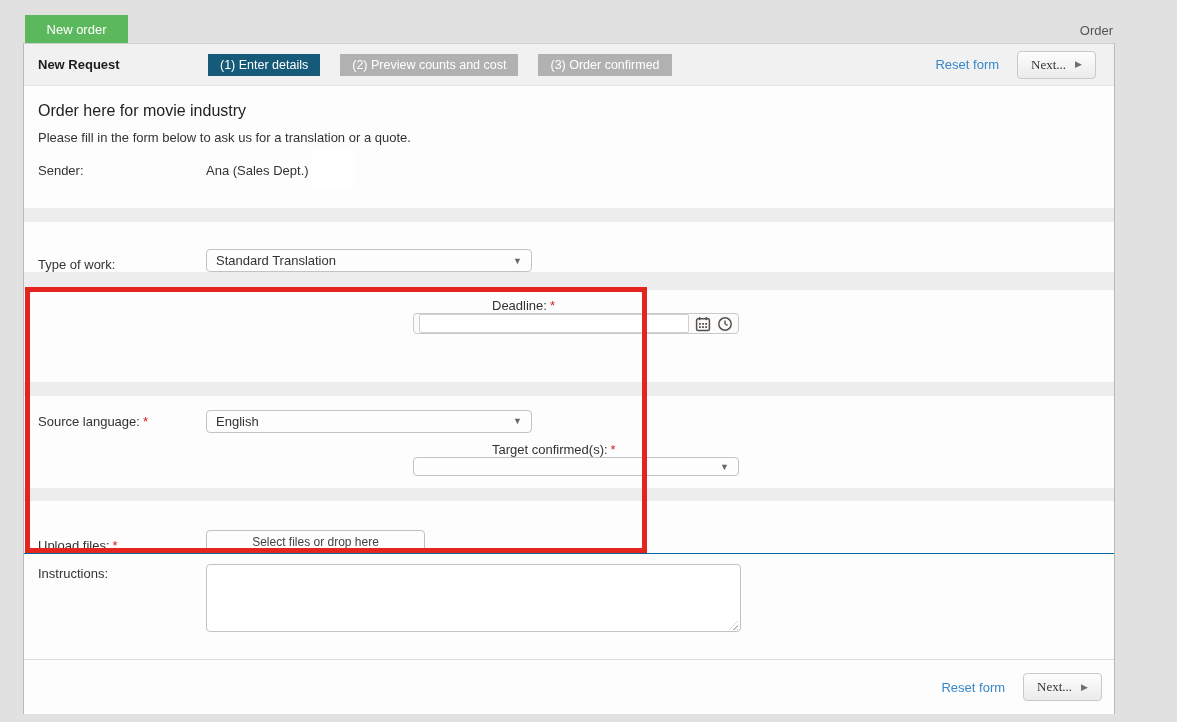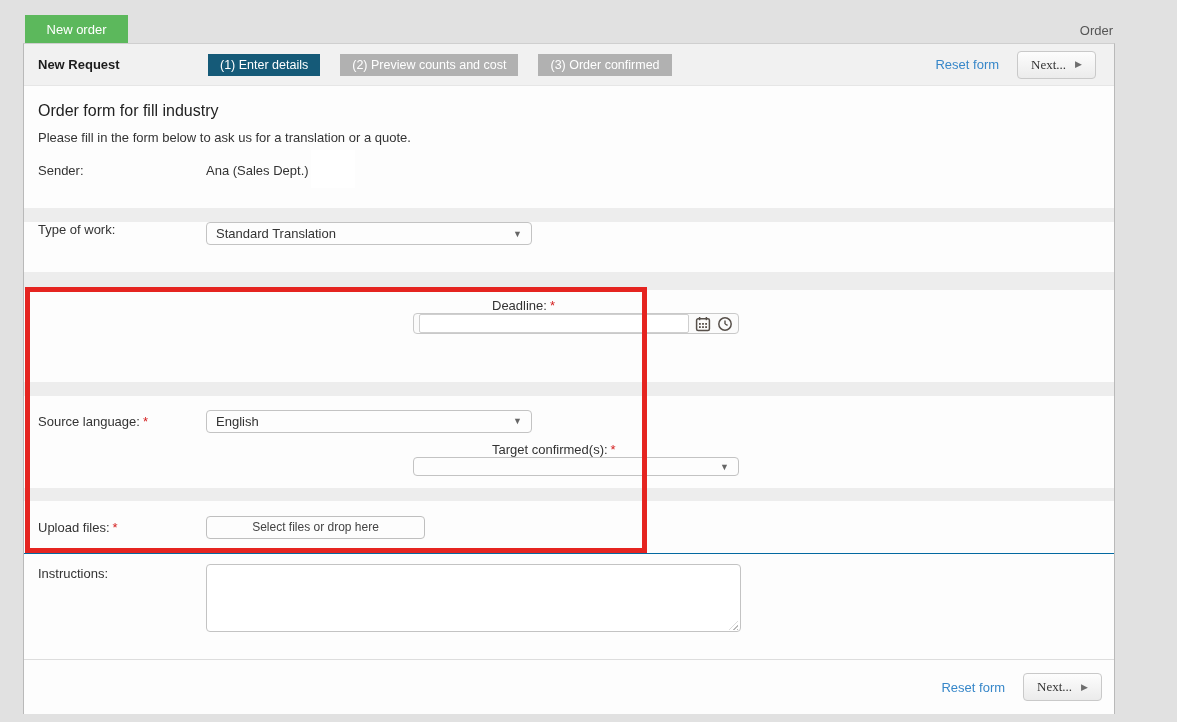--- a/index.html
+++ b/index.html
@@ -53,27 +53,27 @@
   .section { background:#fdfdfd; position:relative; }
   .strip { background:#ededed; }
   .s-intro { height:122px; padding:16px 14px 0; }
   .intro-title { font-size:16px; font-weight:normal; color:#222; margin-bottom:10px; }
   .intro-sub { font-size:13px; color:#333; margin-bottom:18px; }
   .sender-row { display:flex; font-size:13px;align-items:flex-end; }
   .sender-label { width:168px; }
   .sender-box { position:absolute; left:287px; top:64px; width:44px; height:38px; background:#ffffff; }
 
   .strip-1 { height:14px; }
-  .s-type { height:50px; display:flex; align-items:flex-start; padding-left:14px; }
+  .s-type { height:50px; display:flex; align-items:flex-end; padding-left:14px; }
   .strip-2 { height:18px; }
   .s-refdead { height:92px; padding-top:4px; }
   .strip-3 { height:14px; }
   .s-lang { height:92px; padding-top:8px; }
   .strip-4 { height:13px; }
-  .s-upload { height:52px; display:flex; align-items:center; padding-left:14px; }
+  .s-upload { height:52px; display:flex; align-items:flex-end; padding-left:14px; }
   .s-instr { height:106px; border-top:1px solid #0369a1; padding-top:10px; }
 
   .form-row { display:flex; align-items:center; padding-left:14px; }
   .row-a { height:34px; }
   .row-b { height:34px; margin-top:4px;flex-direction:column; }
   .row-label { width:168px; font-size:13px; color:#333; }
   .row-label-top { width:168px; font-size:13px; color:#333; align-self:flex-start; padding-top:2px; }
   .req { color:#d42020; margin-left:3px; }
 
   .select {
@@ -144,21 +144,21 @@
       <div class="header-right">
         <a class="link">Reset form</a>
         <button class="btn">
           <span>Next...</span>
           <span class="arrow">▶</span>
         </button>
       </div>
     </div>
 
     <div class="section s-intro">
-      <div class="intro-title">Order form for fill industry</div>
+      <div class="intro-title">Order here for movie industry</div>
       <div class="intro-sub">Please fill in the form below to ask us for a translation or a quote.</div>
       <div class="sender-row">
         <span class="sender-label">Sender:</span>
         <span>Ana (Sales Dept.)</span>
       </div>
       <div class="sender-box"></div>
     </div>
 
     <div class="strip strip-1"></div>
 

